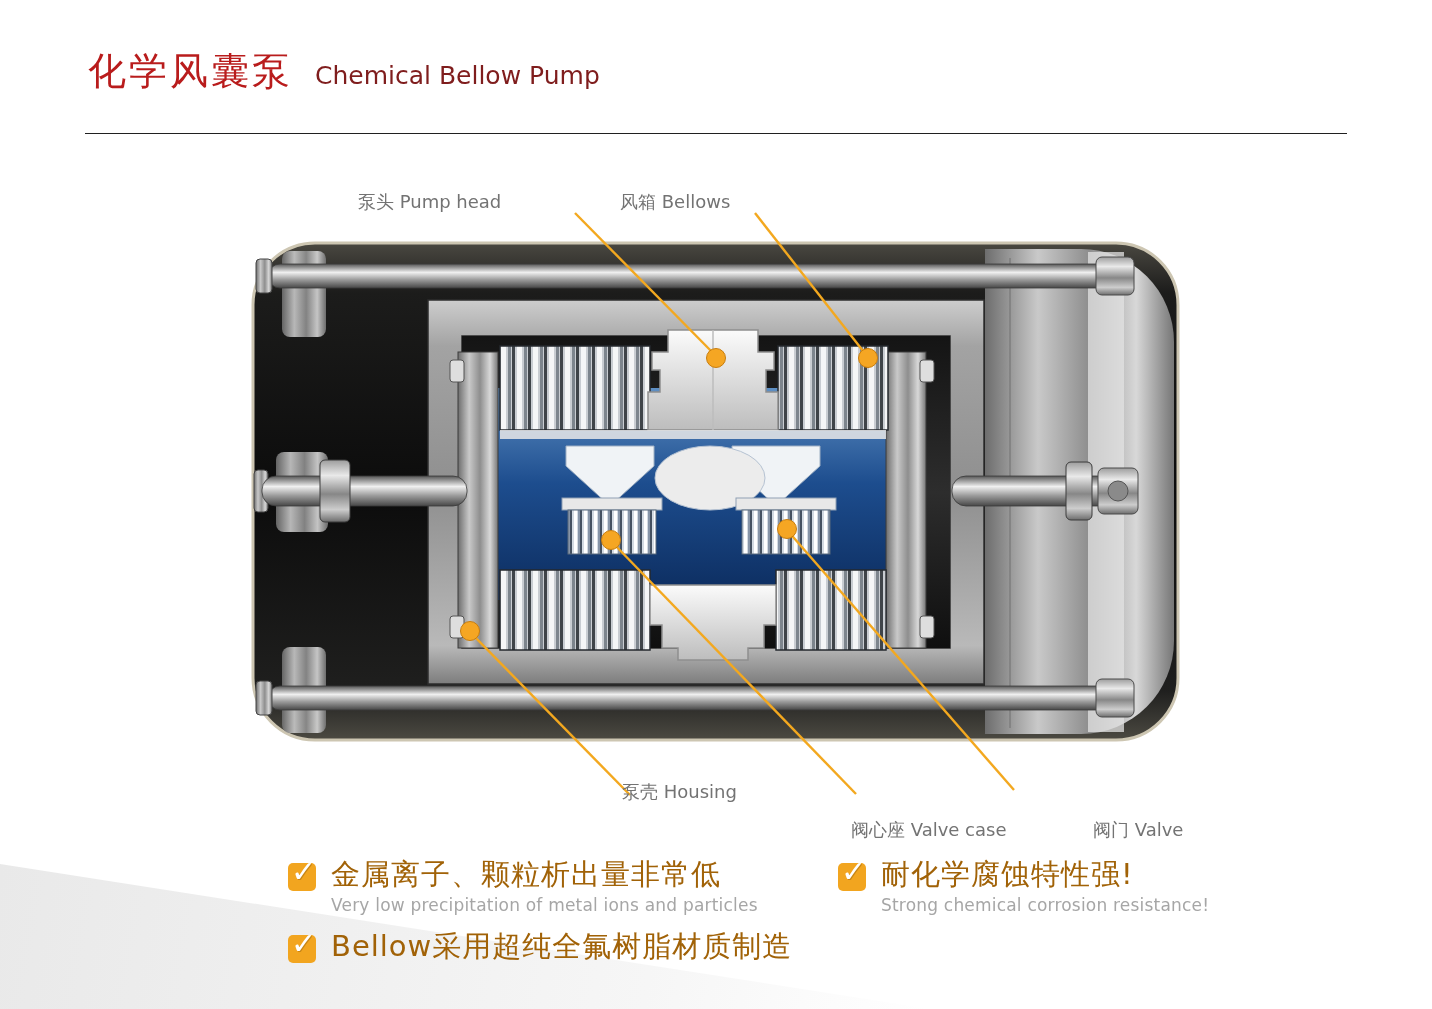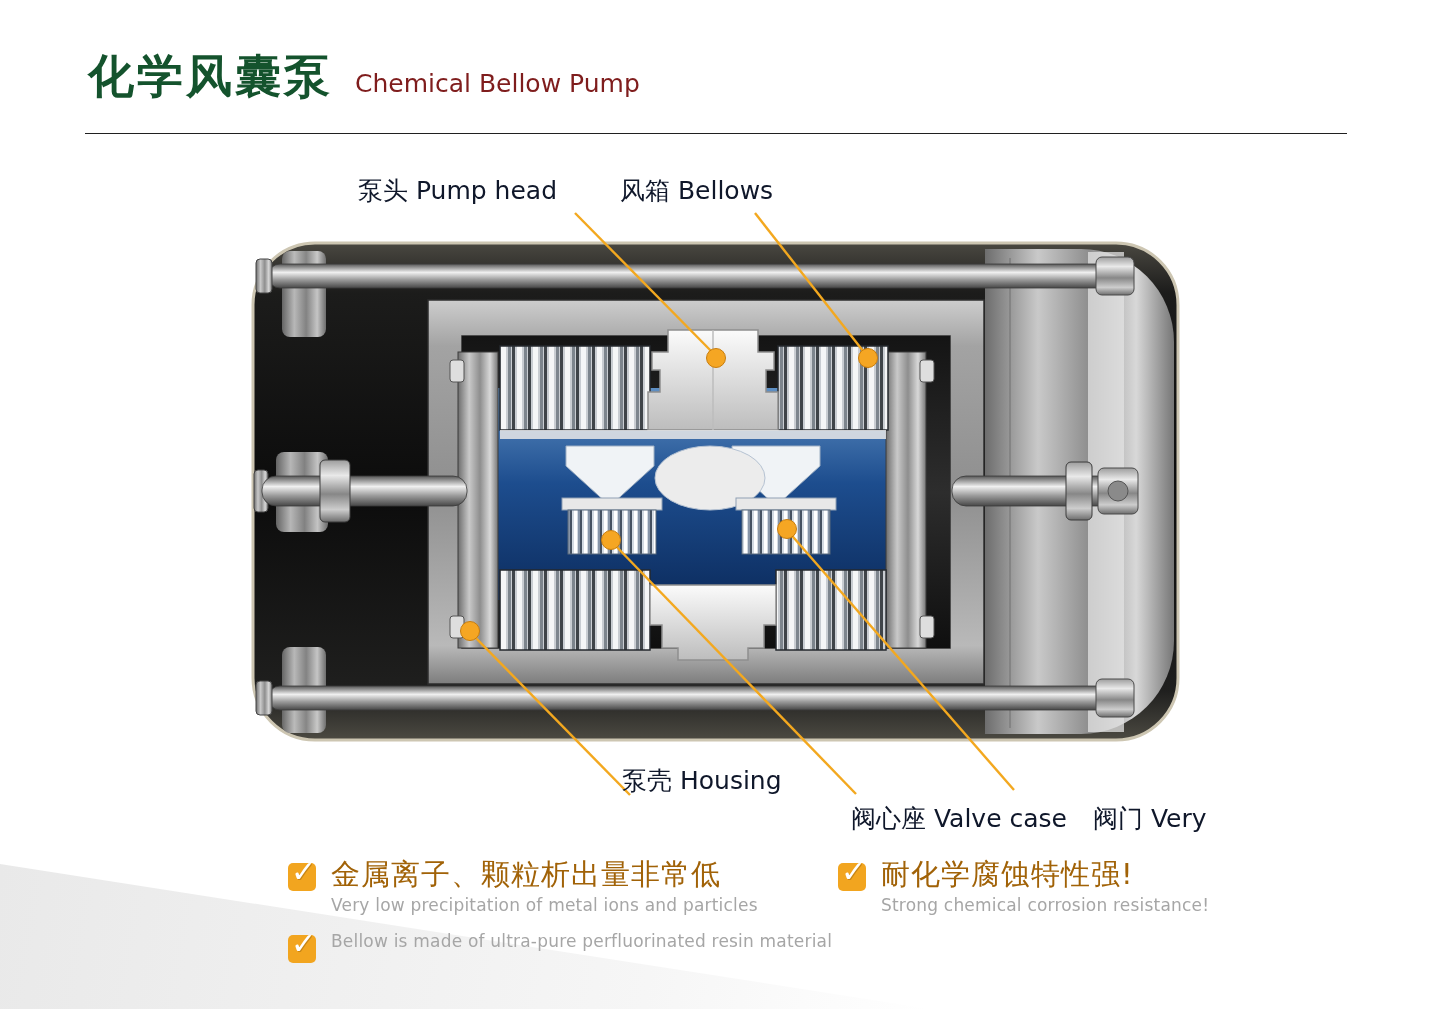--- a/index.html
+++ b/index.html
@@ -2,26 +2,26 @@
 <html><head>
 <meta charset="utf-8">
 <style>
   * { margin:0; padding:0; box-sizing:border-box; }
   html,body { width:1432px; height:1009px; }
   body { font-family:"DejaVu Sans","Liberation Sans",sans-serif; background:#ffffff; }
   .page { position:relative; width:1432px; height:1009px; background:#ffffff; overflow:hidden; }
 
   
   .header { position:absolute; left:88px; top:46px; display:flex; align-items:baseline; gap:22px; }
-  .title-zh { font-size:46px; color:#14532d; font-weight:700; letter-spacing:3px; }
+  .title-zh { font-size:38px; color:#b91c1c; font-weight:400; letter-spacing:3px; }
   .title-en { font-size:25px; color:#7f1d1d; font-weight:400; }
   .header-rule { position:absolute; left:85px; top:133px; width:1262px; height:1px; background:#202020; }
 
   
-  .diagram-label { position:absolute; font-size:25px; color:#0f172a; font-weight:500; white-space:nowrap; }
+  .diagram-label { position:absolute; font-size:18px; color:#737373; font-weight:500; white-space:nowrap;margin-top:16px; }
   .lbl-pump-head { left:358px; top:174px; }
   .lbl-bellows   { left:620px; top:174px; }
   .lbl-housing   { left:622px; top:764px; }
   .lbl-valve-case{ left:851px; top:802px; }
   .lbl-valve     { left:1093px; top:802px; }
 
   .svg-layer { position:absolute; left:0; top:0; width:1432px; height:1009px; }
 
   
   .corner-wedge { position:absolute; left:0; bottom:0; width:930px; height:145px;
@@ -209,21 +209,21 @@
       <circle cx="470" cy="631" r="9.5"></circle>
       <circle cx="611" cy="540" r="9.5"></circle>
       <circle cx="787" cy="529" r="9.5"></circle>
     </g>
   </svg>
 
   <div class="diagram-label lbl-pump-head">泵头 Pump head</div>
   <div class="diagram-label lbl-bellows">风箱 Bellows</div>
   <div class="diagram-label lbl-housing">泵壳 Housing</div>
   <div class="diagram-label lbl-valve-case">阀心座 Valve case</div>
-  <div class="diagram-label lbl-valve">阀门 Very</div>
+  <div class="diagram-label lbl-valve">阀门 Valve</div>
 
   <div class="feature feature-1">
     <span class="checkbox">
         <span class="tick">✓</span>
       </span>
     <div class="feature-text">
       <div class="zh">金属离子、颗粒析出量非常低</div>
       <div class="en">Very low precipitation of metal ions and particles</div>
     </div>
   </div>
@@ -236,17 +236,17 @@
       <div class="zh">耐化学腐蚀特性强!</div>
       <div class="en">Strong chemical corrosion resistance!</div>
     </div>
   </div>
 
   <div class="feature feature-3">
     <span class="checkbox">
         <span class="tick">✓</span>
       </span>
     <div class="feature-text">
-      <div class="en">Bellow is made of ultra-pure perfluorinated resin material</div>
+      <div class="zh">Bellow采用超纯全氟树脂材质制造</div>
     </div>
   </div>
 
 </div>
 
 </body></html>

